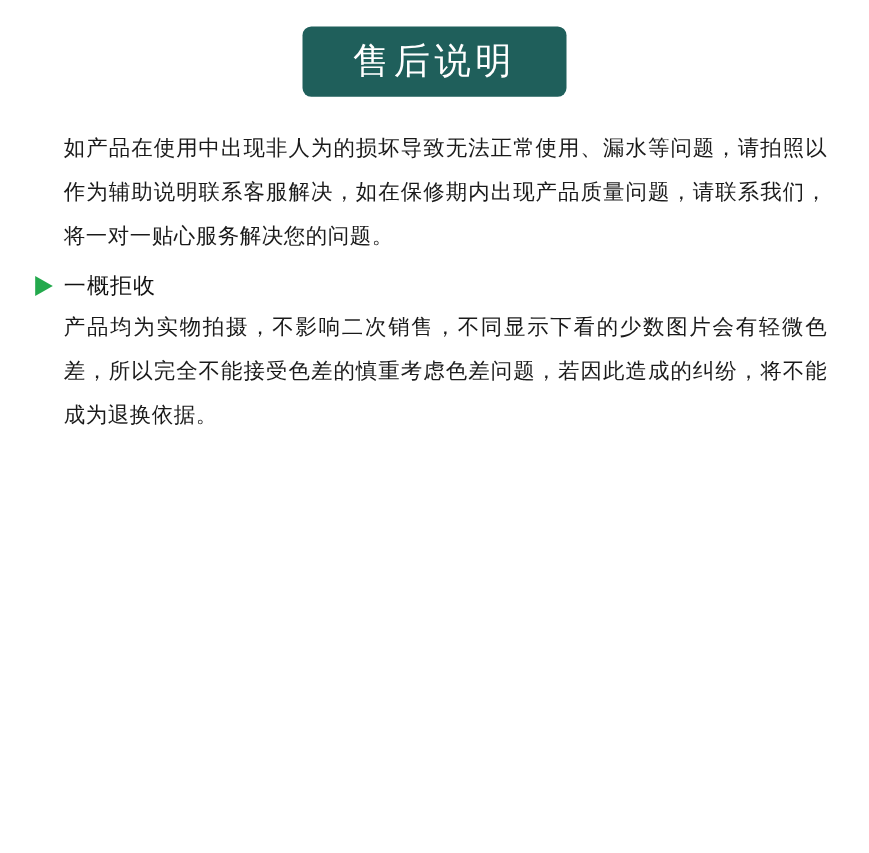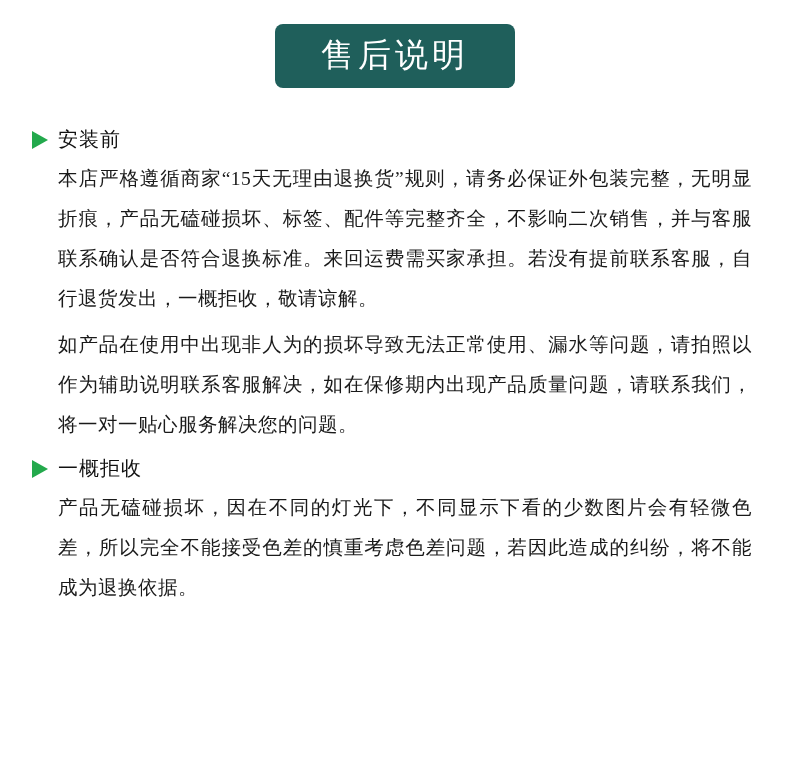--- a/index.html
+++ b/index.html
@@ -75,34 +75,27 @@
 <body>
 
 <div class="page">
 
   <div class="title-wrap">
     <div class="title-badge">售后说明</div>
   </div>
 
   <div class="content">
 
-    <div class="section">
-      <div class="section-head">
-        <span class="arrow-icon"></span>
-        <span class="section-title">安装前</span>
-      </div>
-      <div class="section-body">本店严格遵循商家“15天无理由退换货”规则，请务必保证外包装完整，无明显折痕，产品无磕碰损坏、标签、配件等完整齐全，不影响二次销售，并与客服联系确认是否符合退换标准。来回运费需买家承担。若没有提前联系客服，自行退货发出，一概拒收，敬请谅解。</div>
-    </div>
 
     <div class="section">
       <div class="section-body">如产品在使用中出现非人为的损坏导致无法正常使用、漏水等问题，请拍照以作为辅助说明联系客服解决，如在保修期内出现产品质量问题，请联系我们，将一对一贴心服务解决您的问题。</div>
     </div>
 
     <div class="section">
       <div class="section-head">
         <span class="arrow-icon"></span>
         <span class="section-title">一概拒收</span>
       </div>
-      <div class="section-body">产品无磕碰损坏，因在不同的灯光下，不同显示下看的少数图片会有轻微色差，所以完全不能接受色差的慎重考虑色差问题，若因此造成的纠纷，将不能成为退换依据。</div>
+      <div class="section-body">产品均为实物拍摄，不影响二次销售，不同显示下看的少数图片会有轻微色差，所以完全不能接受色差的慎重考虑色差问题，若因此造成的纠纷，将不能成为退换依据。</div>
     </div>
 
   </div>
 </div>
 
 </body></html>

